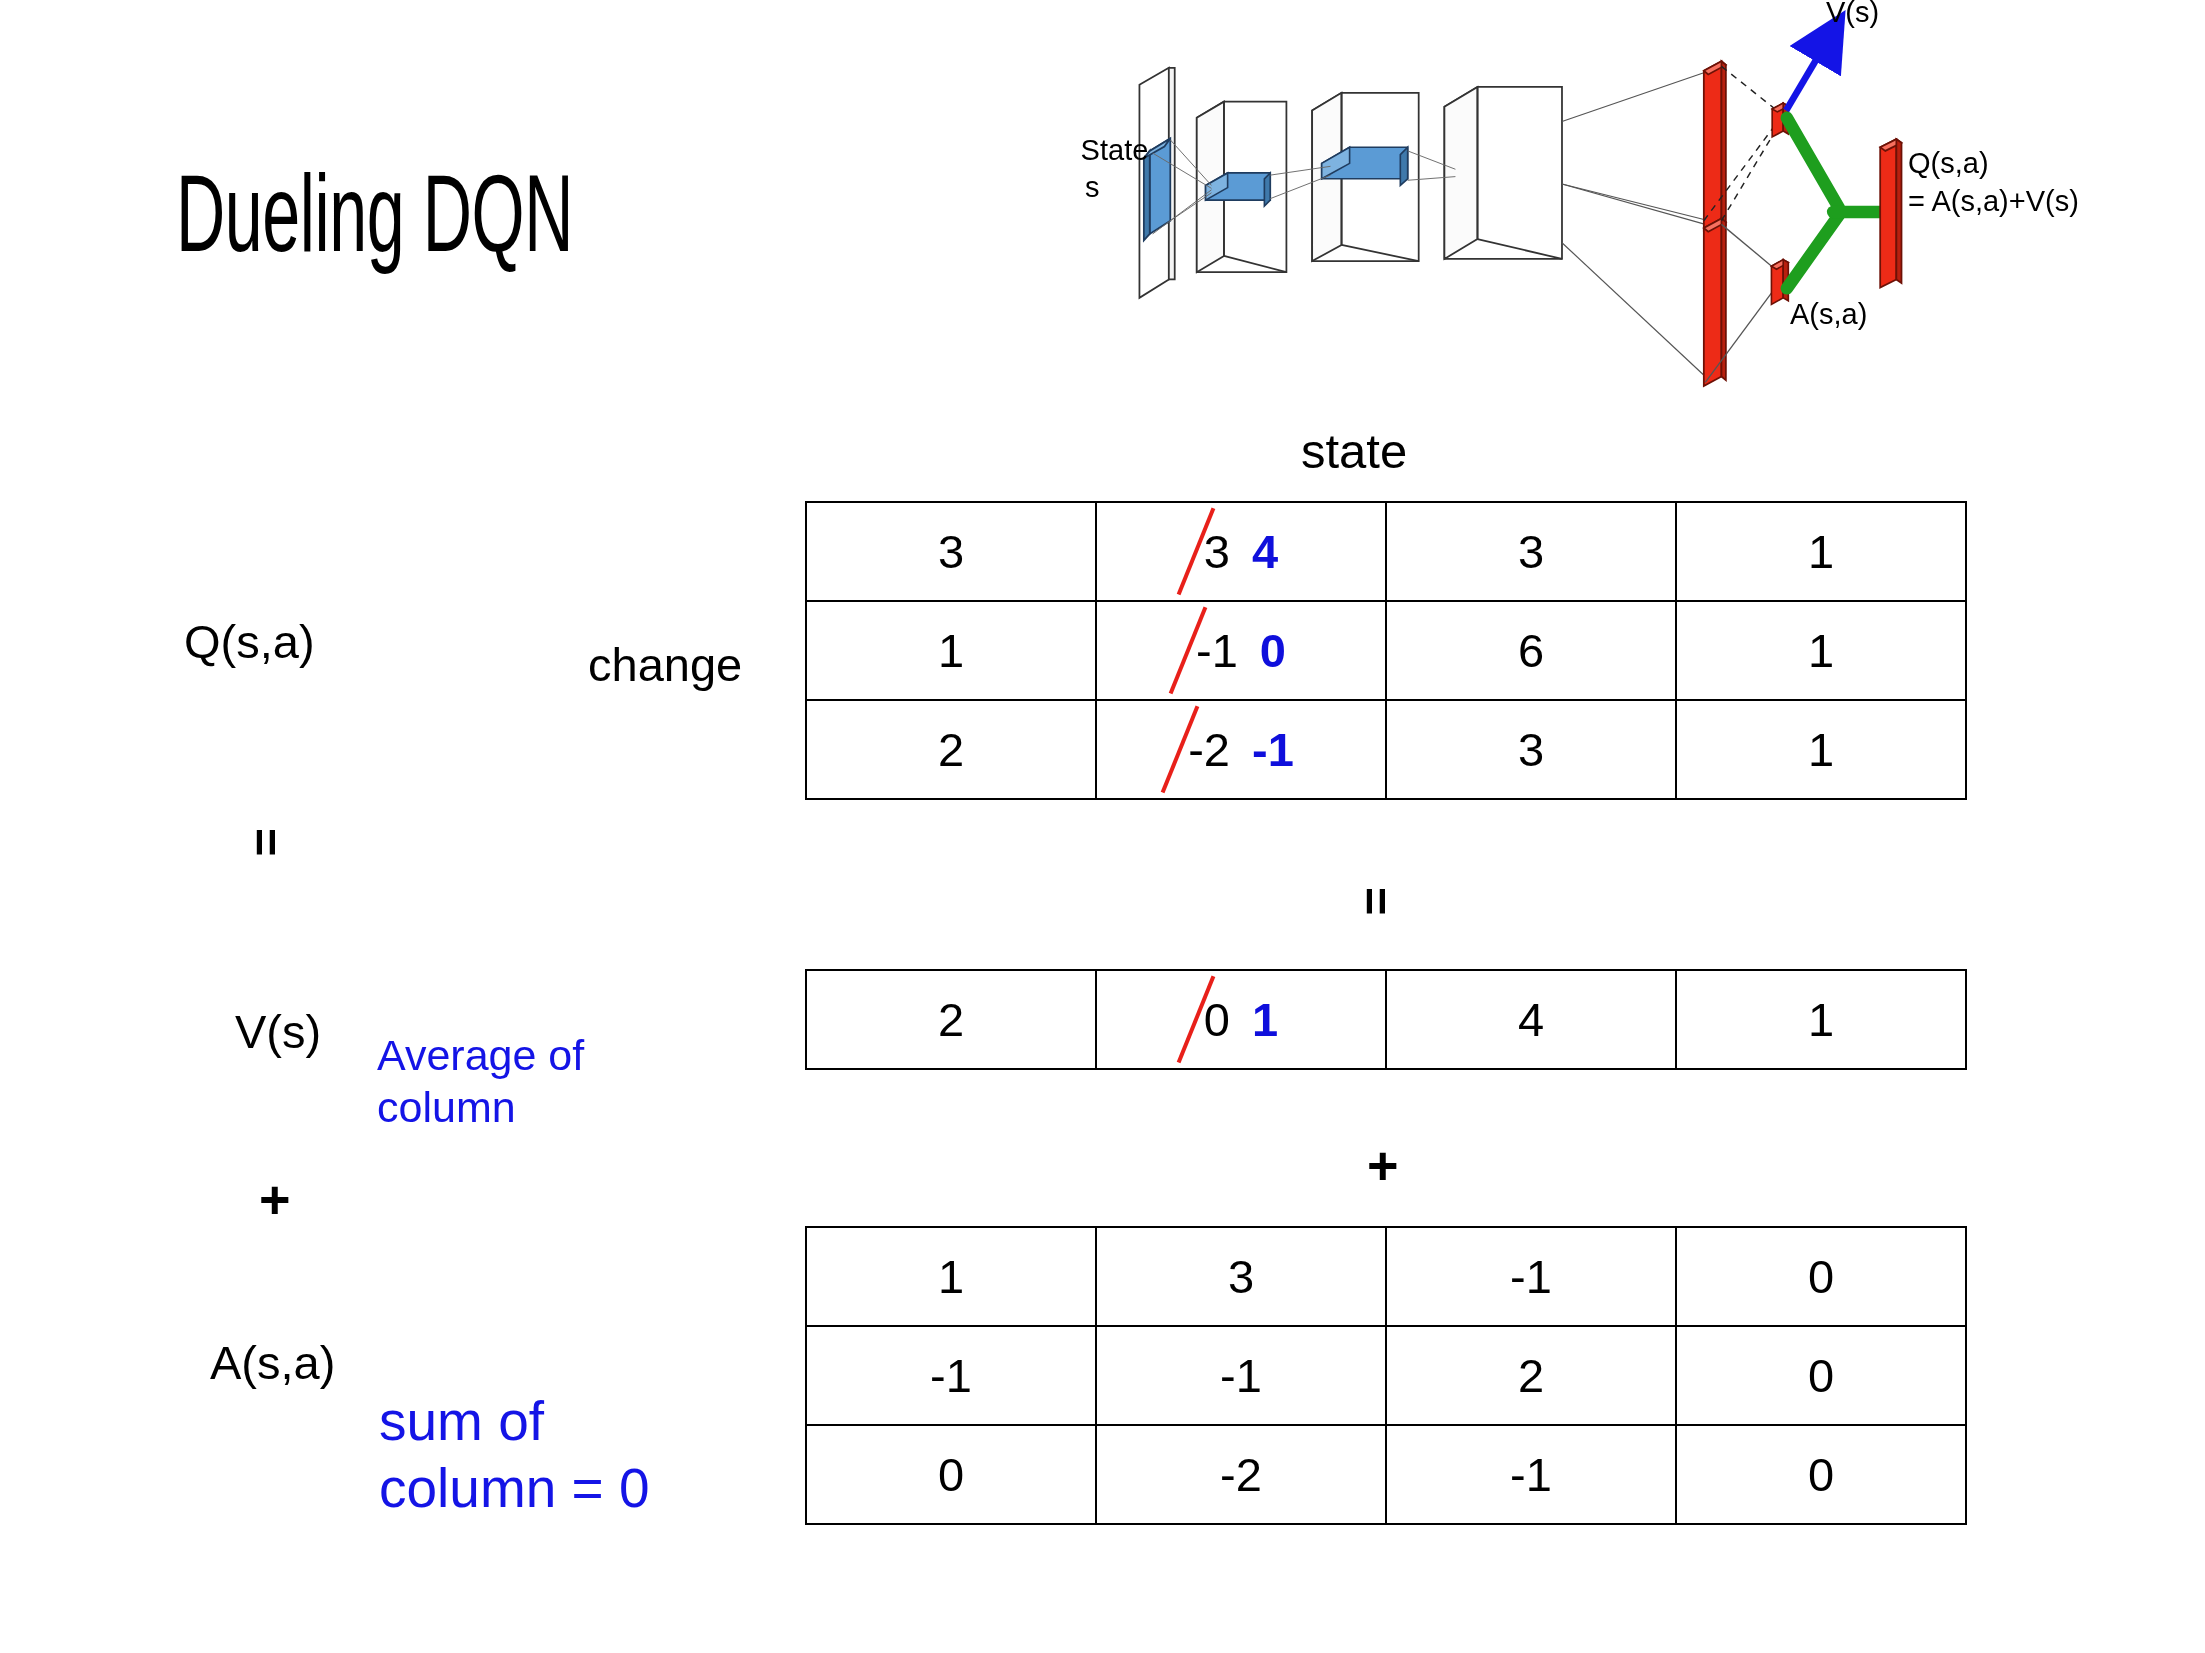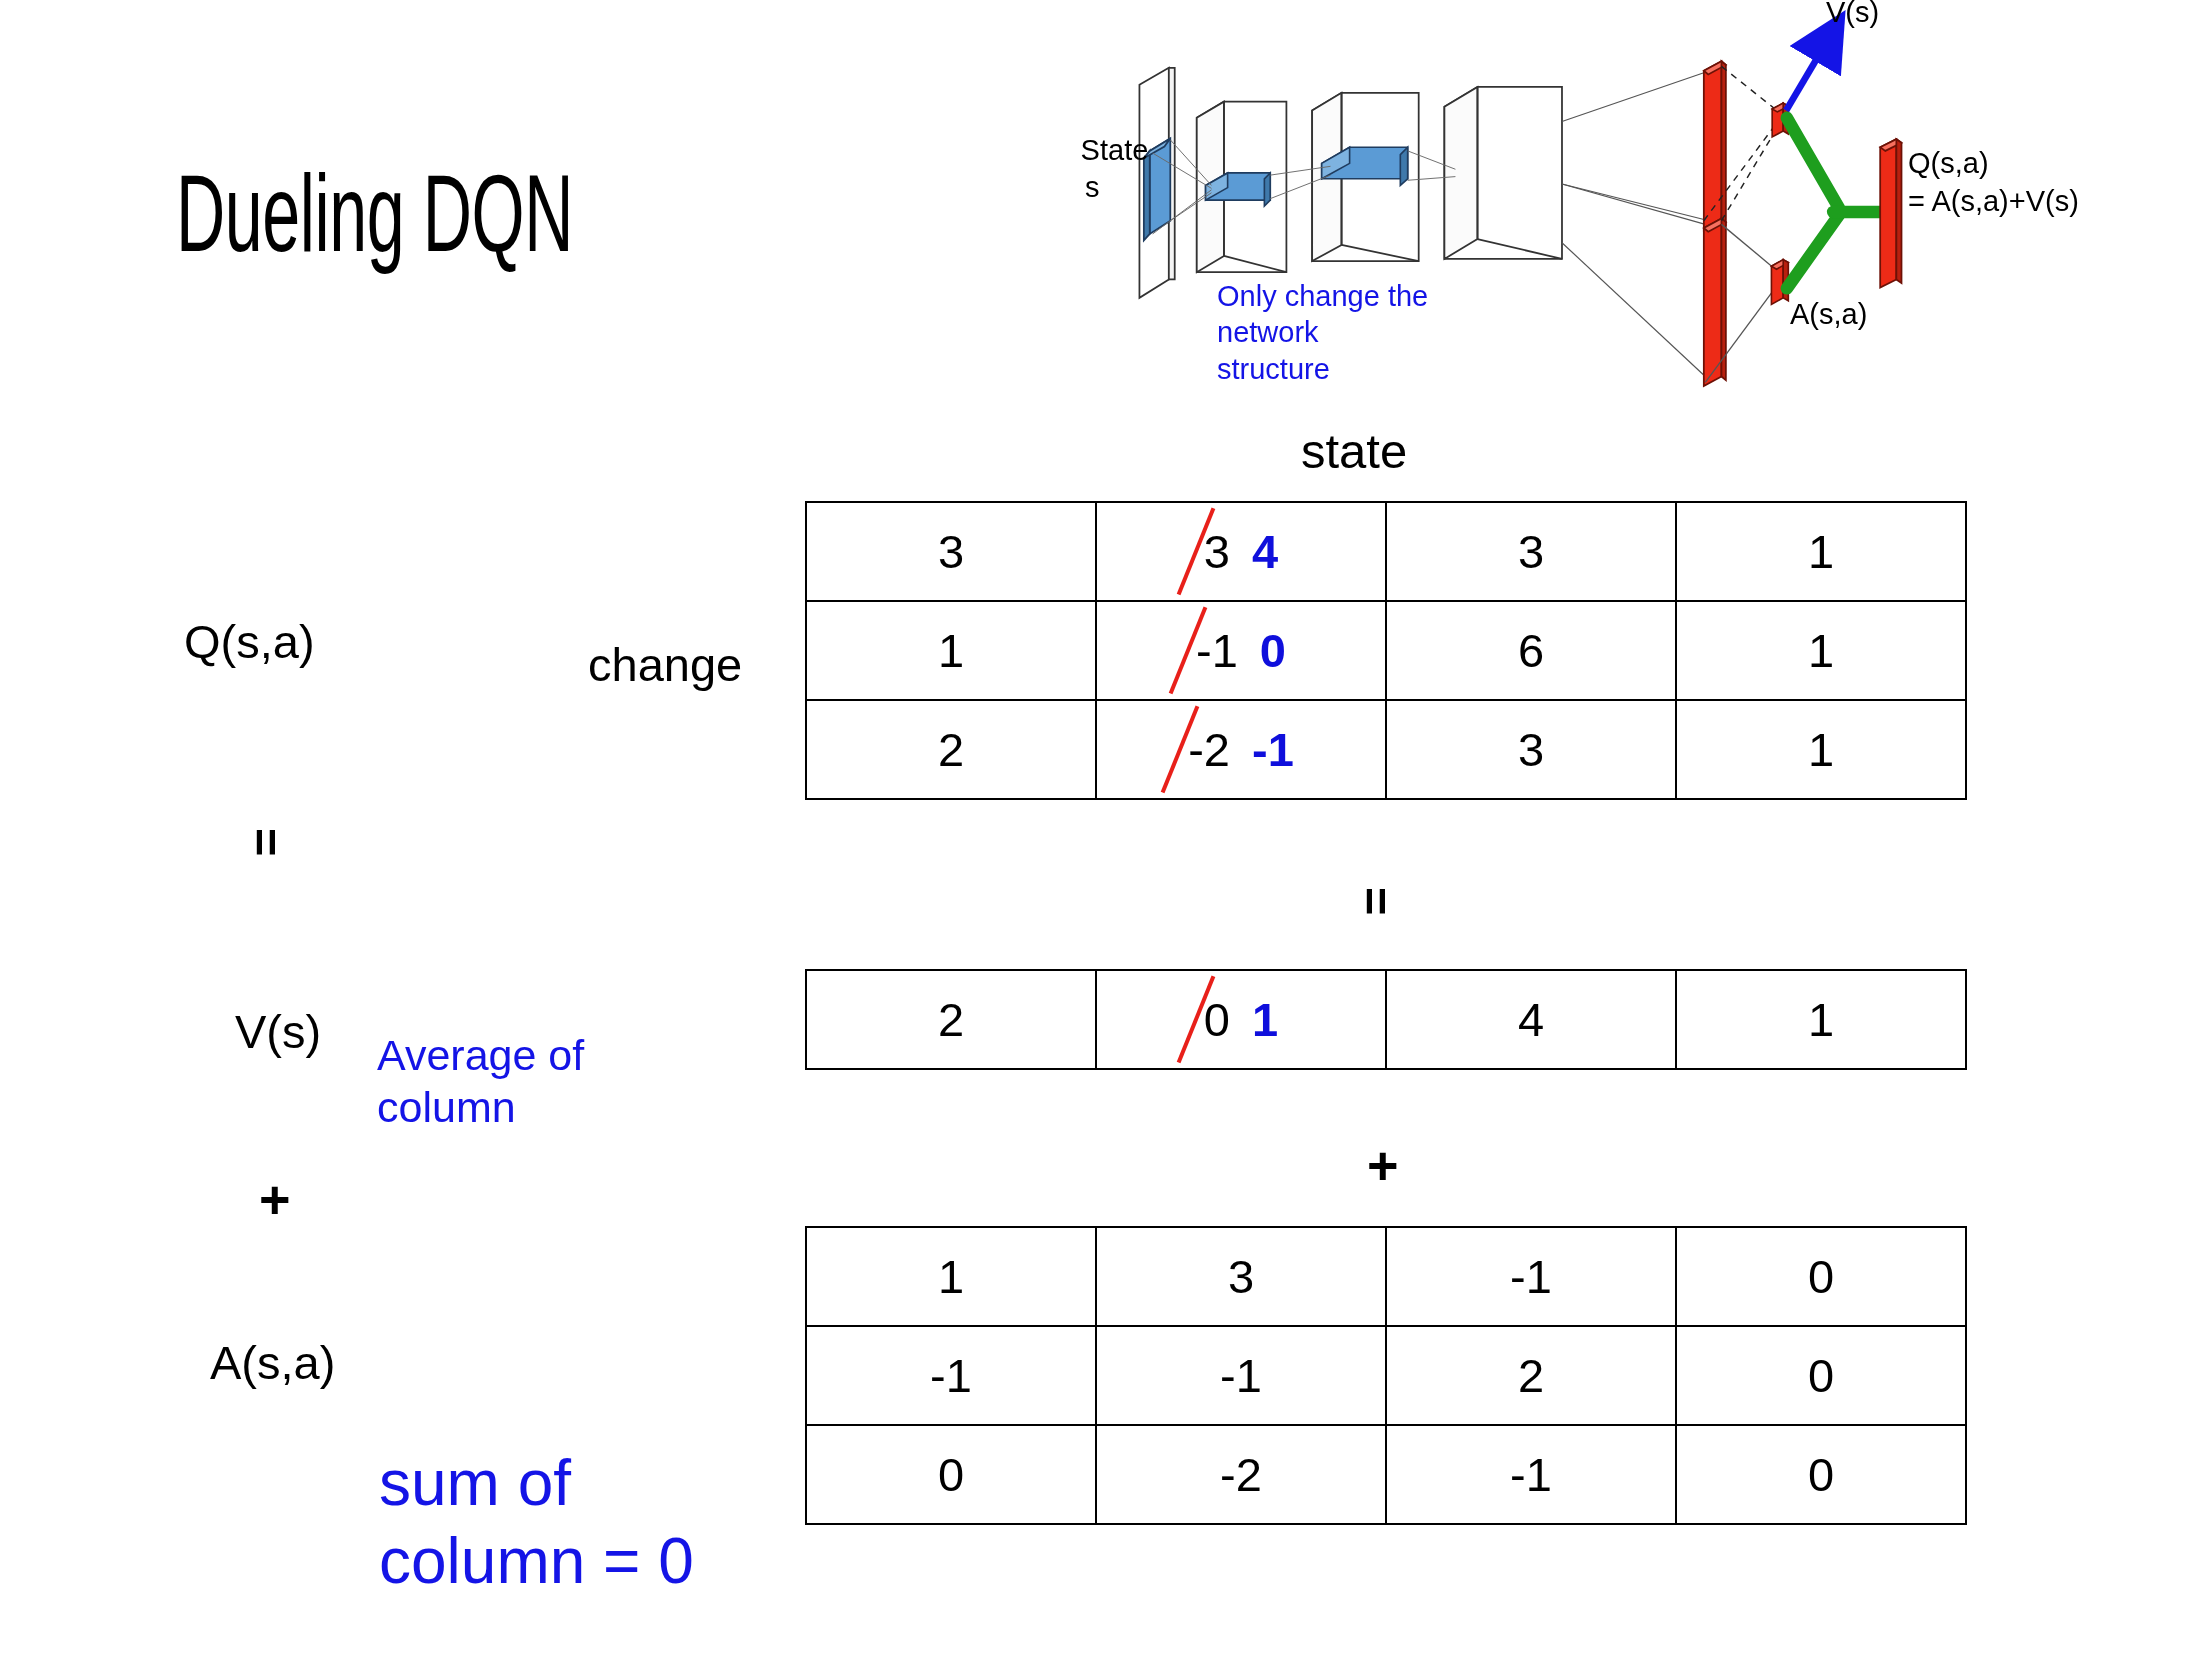--- a/index.html
+++ b/index.html
@@ -173,21 +173,20 @@
       <polygon points="1078,200 1100,189 1100,380 1078,391" fill="#ed2b17"></polygon>
       <polygon points="1078,200 1100,189 1107,194 1085,205" fill="#f7705f"></polygon>
       <polygon points="1100,189 1107,194 1107,385 1100,380" fill="#b8200f"></polygon>
     </g>
   </svg>
 
   
   <div class="dg dtext" style="left:-7.4px;top:134px;">State</div>
   <div class="dg dtext" style="left:-2.9px;top:171px;">s</div>
 
-  <div class="dg dtext blue" style="left:129px;top:278px;width:221px;white-space:normal;line-height:1.25;">Only change the network structure</div>
 
   <div class="dg dtext" style="left:738px;top:-3.7px;">V(s)</div>
   <div class="dg dtext" style="left:702px;top:298px;">A(s,a)</div>
   <div class="dg dtext" style="left:820px;top:147px;">Q(s,a)</div>
   <div class="dg dtext" style="left:820px;top:185px;">= A(s,a)+V(s)</div>
 </div>
 
 <div class="abs lbl" style="left:1301px;top:426px;font-size:49px;">state</div>
 
 <div class="abs lbl" style="left:184px;top:617px;font-size:47px;">Q(s,a)</div>
@@ -201,21 +200,21 @@
 <div class="abs lbl" style="left:235px;top:1007px;font-size:47px;">V(s)</div>
 
 <div class="abs lbl blue" style="left:377px;top:1029px;width:345px;white-space:normal;line-height:1.22;font-size:43px;">Average of column</div>
 
 <div class="abs" style="left:259px;top:1172px;">
   <span class="plussym">+</span>
 </div>
 
 <div class="abs lbl" style="left:210px;top:1338px;font-size:47px;">A(s,a)</div>
 
-<div class="abs lbl blue" style="left:379px;top:1444px;width:345px;white-space:normal;line-height:1.22;font-size:64px;">sum of column = 0</div>
+<div class="abs lbl blue" style="left:379px;top:1388px;width:345px;white-space:normal;line-height:1.22;font-size:55px;">sum of column = 0</div>
 
 <table class="abs grid" id="q-table" style="left:805px;top:501px;">
   <tbody>
       <tr>
     <td>
           <div class="cellwrap">
             <span>3</span>
           </div>
         </td>
     <td>

